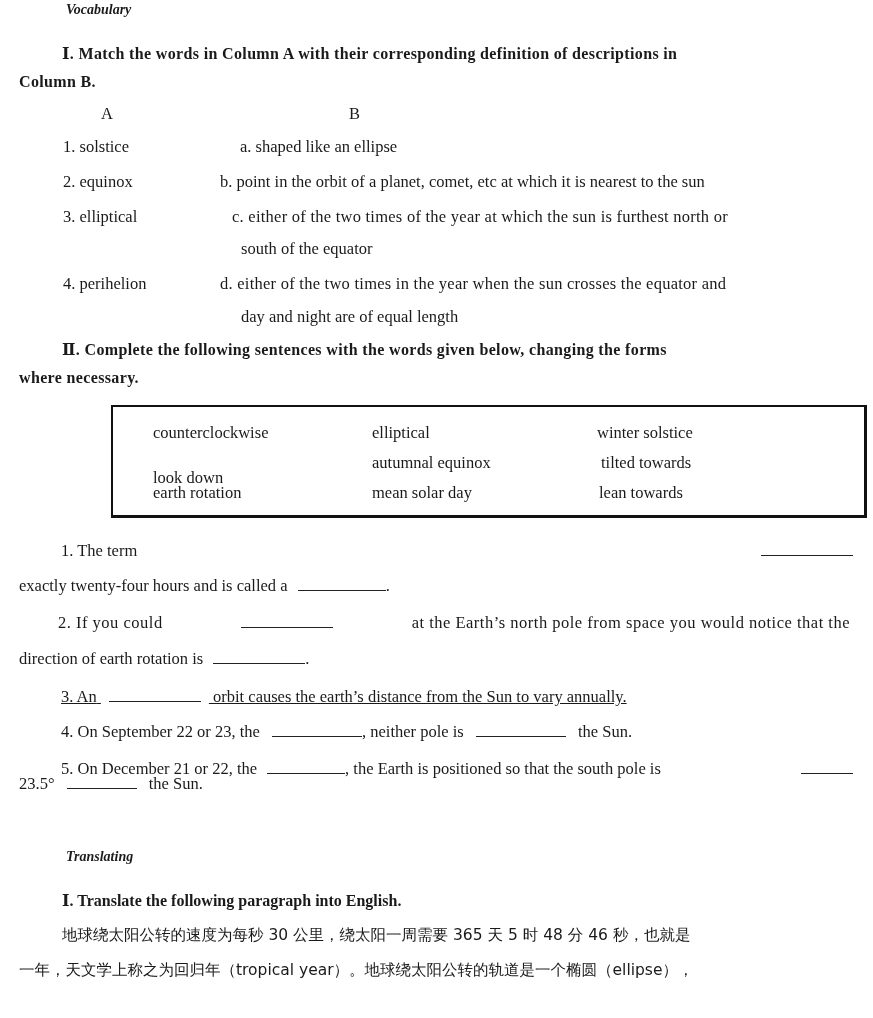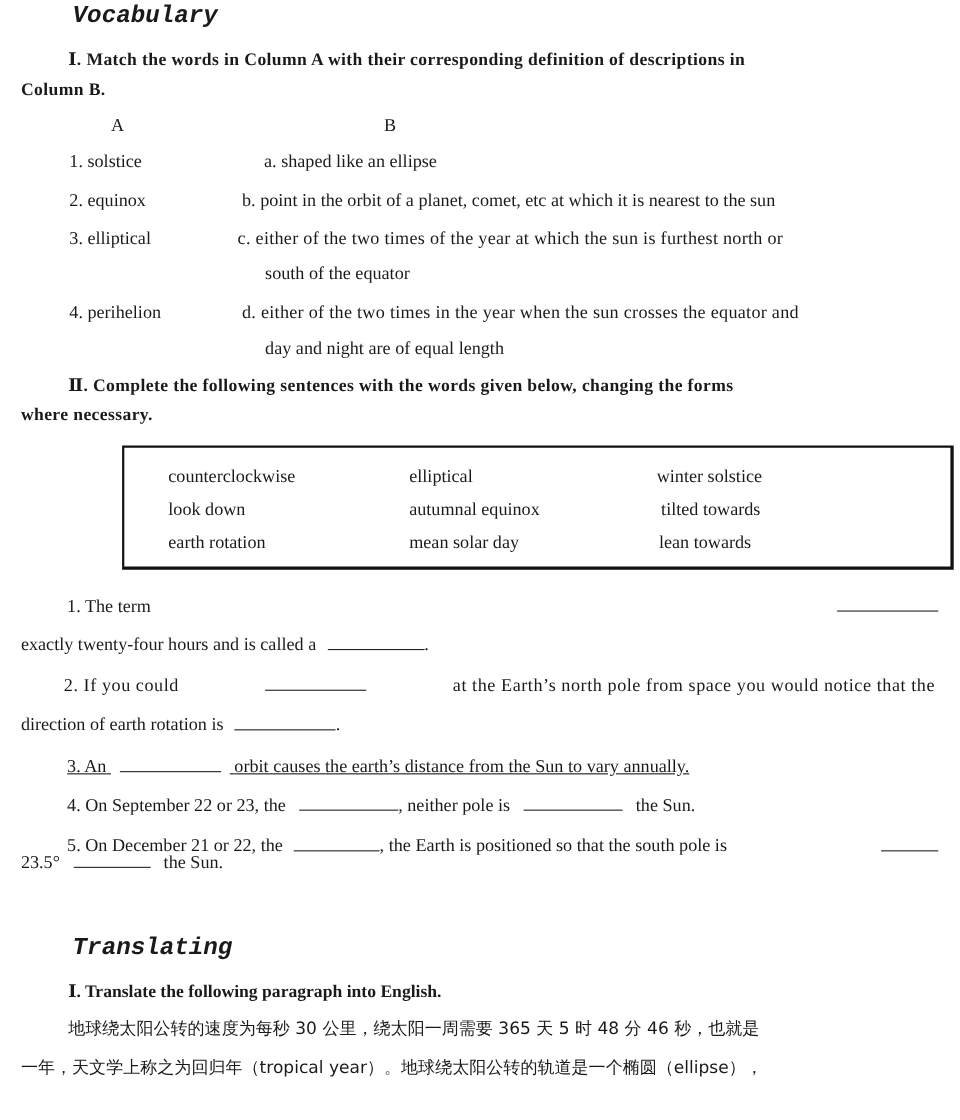--- a/index.html
+++ b/index.html
@@ -2,21 +2,21 @@
 <html><head>
   <meta charset="utf-8">
   <style>
     html, body { margin: 0; padding: 0; background: #ffffff; }
     body {
       width: 873px; height: 1018px; position: relative; overflow: hidden;
       font-family: "Liberation Serif", "DejaVu Serif", serif;
       color: #1a1a1a;
     }
     .abs { position: absolute; white-space: nowrap; }
-    .section-title { font-style: italic; font-weight: bold; font-size: 22px; font-family: Liberation Mono, monospace; }
+    .section-title { font-style: italic; font-weight: bold; font-size: 14px; }
     .instr { font-weight: bold; font-size: 16px; letter-spacing: 0.35px; }
     .body { font-size: 16.5px; }
     .word-box {
       position: absolute; left: 111px; top: 405px; width: 756px; height: 113px;
       border: 2px solid #111; border-right-width: 3px; border-bottom-width: 3px;
       box-sizing: border-box;
       text-align: right;
     }
     .box-word { position: absolute; font-size: 16.5px; white-space: nowrap; }
     .blank { display: inline-block; border-bottom: 1px solid #222; height: 12px; vertical-align: baseline; }
@@ -35,38 +35,38 @@
 <div class="abs body" style="left:101px; top:104px;">A</div>
 <div class="abs body" style="left:349px; top:104px;">B</div>
 
 <div class="abs body" style="left:63px; top:137px;">1. solstice</div>
 <div class="abs body" style="left:220px; top:137px;margin-left:20px;">a. shaped like an ellipse</div>
 
 <div class="abs body" style="left:63px; top:172px;">2. equinox</div>
 <div class="abs body" style="left:220px; top:172px;">b. point in the orbit of a planet, comet, etc at which it is nearest to the sun</div>
 
 <div class="abs body" style="left:63px; top:207px;">3. elliptical</div>
-<div class="abs body" style="left:216px; top:207px; letter-spacing:0.25px;text-align:center;">c. either of the two times of the year at which the sun is furthest north or</div>
+<div class="abs body" style="left:232px; top:207px; letter-spacing:0.25px;text-align:center;">c. either of the two times of the year at which the sun is furthest north or</div>
 <div class="abs body" style="left:241px; top:239px;">south of the equator</div>
 
 <div class="abs body" style="left:63px; top:274px;">4. perihelion</div>
 <div class="abs body" style="left:220px; top:274px; letter-spacing:0.25px;">d. either of the two times in the year when the sun crosses the equator and</div>
 <div class="abs body" style="left:241px; top:307px;">day and night are of equal length</div>
 
 <div class="abs instr" style="left:62px; top:340px;">
   <span>Ⅱ</span><span>. Complete the following sentences with the words given below, changing the forms</span>
 </div>
 <div class="abs instr" style="left:19px; top:369px;">where necessary.</div>
 
 <div class="word-box">
   <div class="box-word" style="left:40px; top:16px;">counterclockwise</div>
   <div class="box-word" style="left:259px; top:16px;">elliptical</div>
   <div class="box-word" style="left:484px; top:16px;">winter solstice</div>
 
-  <div class="box-word" style="left:40px; top:46px;font-family:Liberation Serif, serif;">look down</div>
+  <div class="box-word" style="left:40px; top:61px;font-family:Liberation Serif, serif;">look down</div>
   <div class="box-word" style="left:259px; top:46px;">autumnal equinox</div>
   <div class="box-word" style="left:488px; top:46px;">tilted towards</div>
 
   <div class="box-word" style="left:40px; top:76px;">earth rotation</div>
   <div class="box-word" style="left:259px; top:76px;">mean solar day</div>
   <div class="box-word" style="left:486px; top:76px;">lean towards</div>
 </div>
 
 <div class="abs body" style="left:61px; top:541px; width:792px; display:flex; justify-content:space-between; align-items:baseline;">
   <span>1. The term</span>

